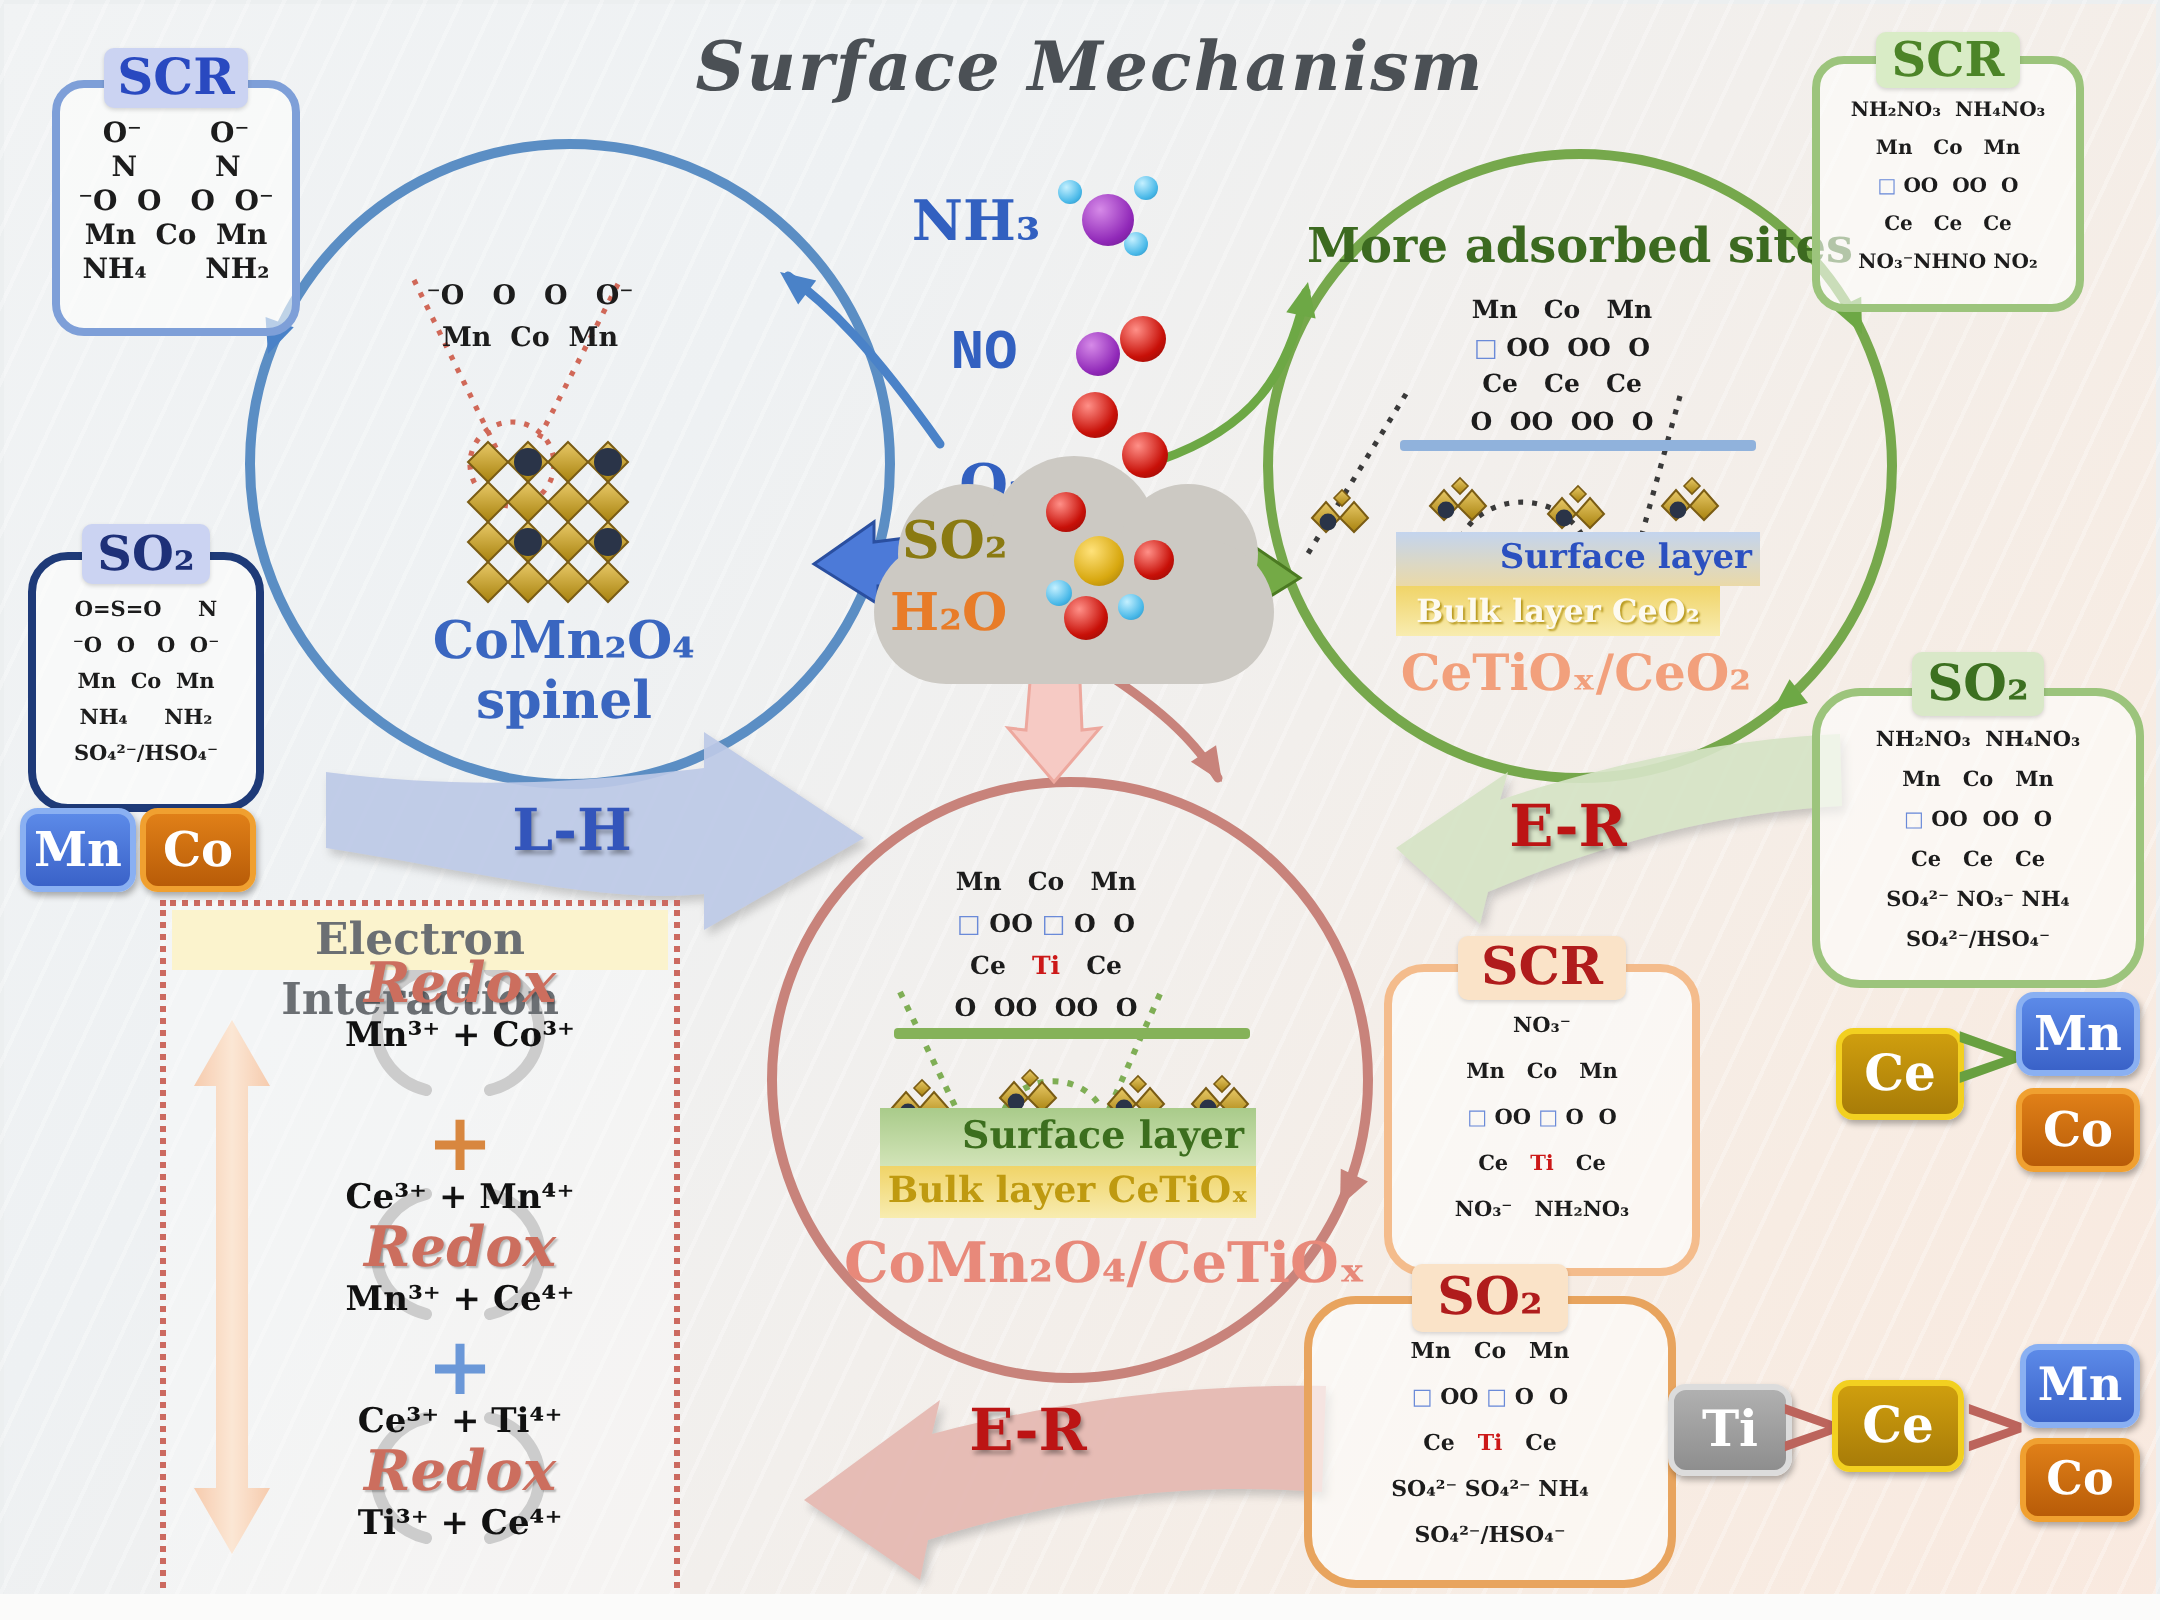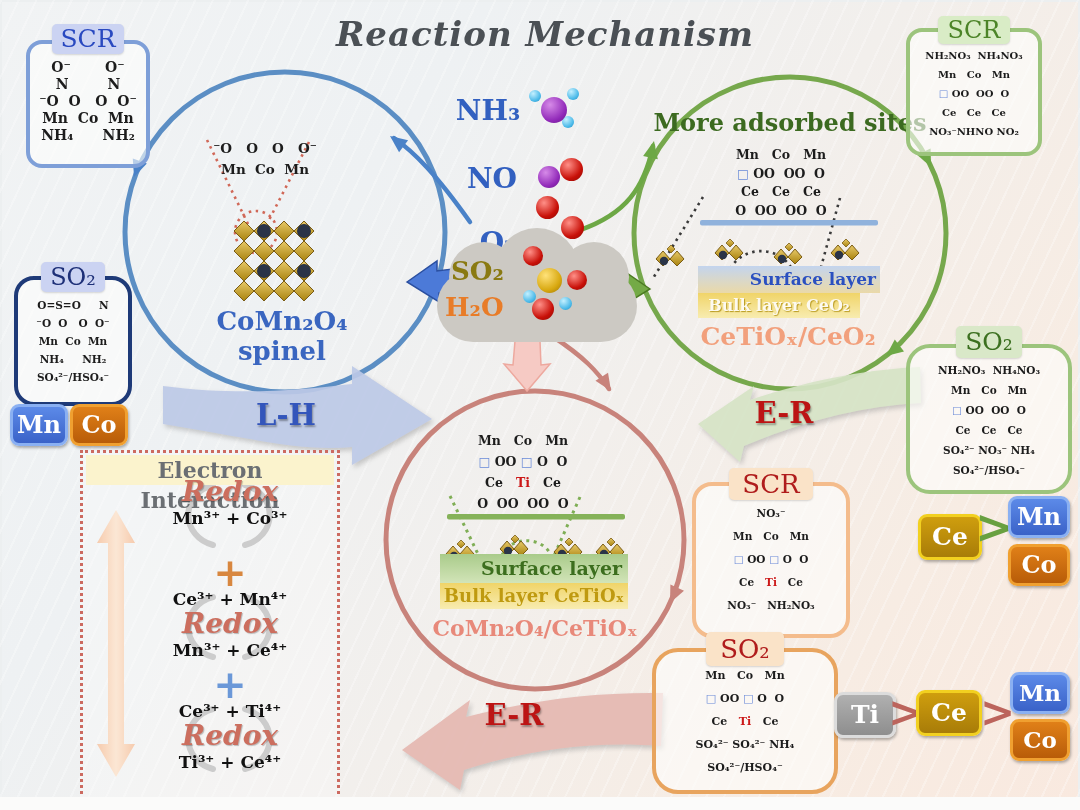--- a/index.html
+++ b/index.html
@@ -16,21 +16,21 @@
   .ctr{text-align:center;}
   .title{font-size:34px;font-style:italic;font-weight:bold;color:#4b5055;letter-spacing:1px;}
   .gas{font-size:28px;font-weight:bold;color:#3260c0;}
   
   .rows .srow{white-space:pre;text-align:center;font-weight:bold;color:#1c1c1c;}
   .vac{color:#6a8ad8;}
   .tired{color:#cc1818;}
   
   .sbox{position:absolute;z-index:3;border-radius:16px;background:rgba(253,253,252,.62);}
   .chip{position:absolute;left:50%;transform:translateX(-50%);border-radius:5px;
-        font-weight:normal;text-align:center;box-shadow:0 1px 2px rgba(0,0,0,.15);}
+        font-weight:bold;text-align:center;box-shadow:0 1px 2px rgba(0,0,0,.15);}
   .b-blue{border:4px solid #7e9fd8;}
   .b-navy{border:4.5px solid #1e3a78;border-radius:20px;}
   .b-green{border:4px solid #9cc47c;}
   .b-orange1{border:4px solid #f4bc8c;}
   .b-orange2{border:4.5px solid #e8a45e;border-radius:26px;}
   .chip-blue{background:#cbd3f2;color:#2949c0;}
   .chip-navy{background:#cbd3f2;color:#1e3078;}
   .chip-green{background:#d9ecc6;color:#4c8428;}
   .chip-green2{background:#d9e8c8;color:#3c7020;}
   .chip-red{background:#fae3c8;color:#b01c1c;}
@@ -159,24 +159,24 @@
 
     <path d="M116,510 L97,543 L108,543 L108,744 L97,744 L116,777 L135,744 L124,744 L124,543 L135,543 Z" fill="url(#og)"></path>
     <path d="M213,485 A 33 31 0 0 0 213,545" fill="none" stroke="#b2b2b2" stroke-width="6" stroke-linecap="round"></path>
     <path d="M245,545 A 33 31 0 0 0 245,485" fill="none" stroke="#b2b2b2" stroke-width="6" stroke-linecap="round"></path>
     <path d="M213,597 A 33 31 0 0 0 213,657" fill="none" stroke="#b2b2b2" stroke-width="6" stroke-linecap="round"></path>
     <path d="M245,657 A 33 31 0 0 0 245,597" fill="none" stroke="#b2b2b2" stroke-width="6" stroke-linecap="round"></path>
     <path d="M213,709 A 33 31 0 0 0 213,769" fill="none" stroke="#b2b2b2" stroke-width="6" stroke-linecap="round"></path>
     <path d="M245,769 A 33 31 0 0 0 245,709" fill="none" stroke="#b2b2b2" stroke-width="6" stroke-linecap="round"></path>
   </svg>
 
-  <div class="abs title ctr" style="left:330px;top:14px;width:430px;">Reaction Mechanism</div>
+  <div class="abs title ctr" style="left:330px;top:14px;width:430px;">Surface Mechanism</div>
 
   <div class="abs gas ctr" style="left:448px;top:94px;width:80px;">NH₃</div>
-  <div class="abs gas ctr" style="left:452px;top:162px;width:80px;">NO</div>
+  <div class="abs gas ctr" style="left:452px;top:162px;width:80px;font-family:Liberation Mono, monospace;">NO</div>
   <div class="abs gas ctr" style="left:458px;top:226px;width:80px;">O₂</div>
 
   <div class="abs" style="left:527px;top:88px;width:60px;height:48px;">
     <span class="sp sp-cyn" style="left:2px;top:2px;width:12px;height:12px;"></span>
     <span class="sp sp-cyn" style="left:40px;top:0;width:12px;height:12px;"></span>
     <span class="sp sp-cyn" style="left:35px;top:28px;width:12px;height:12px;"></span>
     <span class="sp sp-pur" style="left:14px;top:9px;width:26px;height:26px;"></span>
   </div>
   <div class="abs" style="left:534px;top:156px;width:60px;height:36px;">
     <span class="sp sp-pur" style="left:4px;top:10px;width:22px;height:22px;"></span>
@@ -222,21 +222,21 @@
   <div class="abs ctr shadowed" style="left:748px;top:396px;width:72px;font-size:29px;font-weight:bold;color:#bc1414;">E-R</div>
 
   <div class="abs rows" style="left:428px;top:430px;width:190px;font-size:12.5px;line-height:21px;">
       <div class="srow">Mn   Co   Mn</div>
       <div class="srow"><span class="vac">□</span> OO <span class="vac">□</span> O  O</div>
       <div class="srow">Ce   <span class="tired">Ti</span>   Ce</div>
       <div class="srow">O  OO  OO  O</div>
     </div>
   <div class="band band-green" style="left:440px;top:554px;width:188px;height:29px;text-align:right;font-size:19px;line-height:29px;color:#3c6e1e;padding-right:6px;box-sizing:border-box;">Surface layer</div>
   <div class="band band-gold ctr" style="left:440px;top:583px;width:188px;height:26px;font-size:18px;line-height:26px;color:#bf9a10;">Bulk layer CeTiOₓ</div>
-  <div class="abs ctr" style="left:422px;top:615px;width:226px;font-size:22px;font-weight:bold;color:#e8897a;">CoMn₂O₄/CeTiOₓ</div>
+  <div class="abs ctr" style="left:422px;top:615px;width:226px;font-size:28px;font-weight:bold;color:#e8897a;">CoMn₂O₄/CeTiOₓ</div>
   <div class="abs ctr shadowed" style="left:478px;top:698px;width:72px;font-size:29px;font-weight:bold;color:#bc1414;">E-R</div>
 
   <div class="sbox b-blue" style="left:26px;top:40px;width:116px;height:120px;">
     <div class="chip chip-blue" style="top:-20px;width:72px;height:30px;font-size:25px;line-height:30px;">SCR</div>
     <div class="rows" style="padding-top:15px;font-size:14px;line-height:17px;">
         <div class="srow">O⁻       O⁻</div>
         <div class="srow">N        N</div>
         <div class="srow">⁻O  O   O  O⁻</div>
         <div class="srow">Mn  Co  Mn</div>
         <div class="srow">NH₄      NH₂</div>

